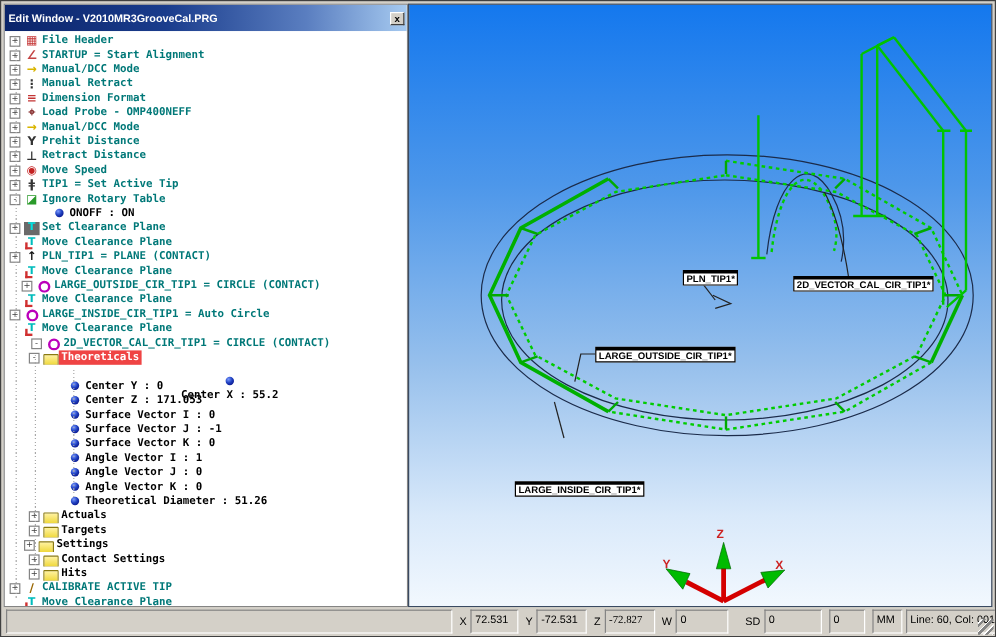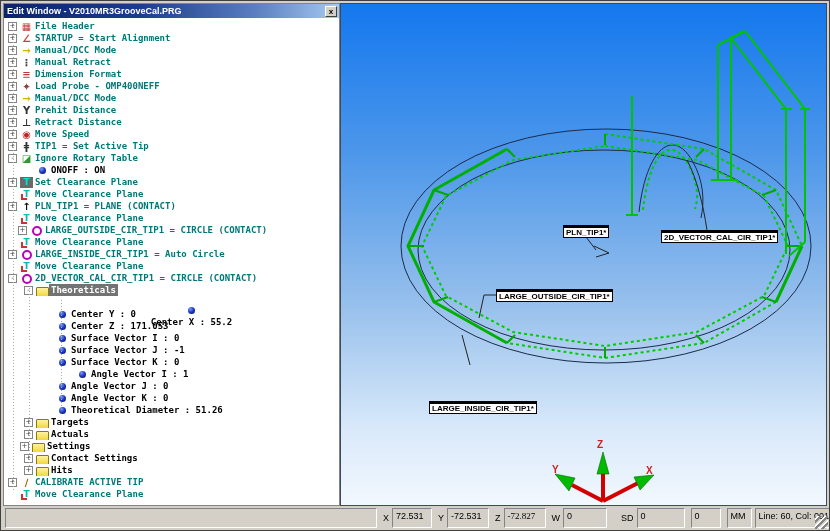--- a/index.html
+++ b/index.html
@@ -11,21 +11,21 @@
     font-family:"Liberation Sans",sans-serif;
     overflow:hidden;
   }
   
   #left-panel{
     position:absolute;left:2px;top:2px;width:337px;height:503px;
     background:#fff;border:1px solid #848484;
     display:flex;flex-direction:column;overflow:hidden;
   }
   #titlebar{
-    height:14px;flex:none;display:flex;align-items:center;
+    height:22px;flex:none;display:flex;align-items:center;
     background:linear-gradient(90deg,#0A246A 0%,#1A3C8C 40%,#5A7EC0 75%,#A6CAF0 100%);
     color:#fff;font:bold 9px "Liberation Sans",sans-serif;
     padding:0 2px 0 3px;position:relative;
   }
   #titlebar .title{flex:1;white-space:nowrap;overflow:hidden;}
   #close-btn{
     flex:none;width:12px;height:11px;background:#D4D0C8;
     border:1px solid;border-color:#fff #404040 #404040 #fff;
     font:bold 8px "Liberation Sans",sans-serif;color:#000;
     text-align:center;line-height:9px;cursor:default;
@@ -43,21 +43,21 @@
     border:1px solid #848484;background:#fff;
     font:7px "DejaVu Sans",sans-serif;color:#404040;
     text-align:center;line-height:7px;
   }
   .exp-spacer{flex:none;width:12px;height:9px;}
   .icon{flex:none;width:13px;height:11px;text-align:center;
     font:bold 10px "DejaVu Sans",sans-serif;line-height:11px;overflow:hidden;}
   .tlabel{padding:0 2px;line-height:12px;}
   .c-teal{color:#007878;}
   .c-black{color:#000;}
-  .tlabel.sel{background:#737373;color:#fff;}
+  .tlabel.sel{background:#ef4444;color:#fff;}
   
   .icon-bullet::before{content:"";display:inline-block;width:7px;height:7px;border-radius:50%;
     background:radial-gradient(circle at 35% 30%,#7A9AFF 0%,#1E3FBF 45%,#000070 100%);}
   .icon-folder::before{content:"";display:block;width:11px;height:8px;margin:2px auto 0 auto;
     background:linear-gradient(#FFF2A0,#EFD83B);border:1px solid #8A7A10;border-radius:1px;}
   .icon-circle-feature::before{content:"";display:inline-block;width:6px;height:6px;
     border:2px solid #BB00BB;border-radius:50%;margin-top:1px;}
   .icon-set-clearance-plane{background:#6A6A6A;font-size:9px;}
   .icon-move-clearance-plane{position:relative;font-size:9px;}
   .icon-move-clearance-plane::after{content:"";position:absolute;left:1px;bottom:0;
@@ -162,21 +162,21 @@
         <div class="tree-row" style="padding-left: 4px;">
           <span class="expander">+</span>
           <span class="icon icon-set-active-tip" style="color: rgb(51, 51, 51);">ǂ</span>
           <span class="tlabel c-teal">TIP1 = Set Active Tip</span>
         </div>
         <div class="tree-row" style="padding-left: 4px;">
           <span class="expander">-</span>
           <span class="icon icon-ignore-rotary-table" style="color: rgb(42, 154, 42);">◪</span>
           <span class="tlabel c-teal">Ignore Rotary Table</span>
         </div>
-        <div class="tree-row" style="padding-left: 20px;">
+        <div class="tree-row" style=" margin-left: 27px;">
           <span class="exp-spacer"></span>
           <span class="icon icon-bullet"></span>
           <span class="tlabel c-black">ONOFF : ON</span>
         </div>
         <div class="tree-row" style="padding-left: 4px;">
           <span class="expander">+</span>
           <span class="icon icon-set-clearance-plane" style="color: rgb(0, 224, 224);">T</span>
           <span class="tlabel c-teal">Set Clearance Plane</span>
         </div>
         <div class="tree-row" style="padding-left: 4px;">
@@ -207,21 +207,21 @@
         <div class="tree-row" style="padding-left: 4px;">
           <span class="expander">+</span>
           <span class="icon icon-circle-feature"></span>
           <span class="tlabel c-teal">LARGE_INSIDE_CIR_TIP1 = Auto Circle</span>
         </div>
         <div class="tree-row" style="padding-left: 4px;">
           <span class="exp-spacer"></span>
           <span class="icon icon-move-clearance-plane" style="color: rgb(0, 188, 188);">T</span>
           <span class="tlabel c-teal">Move Clearance Plane</span>
         </div>
-        <div class="tree-row" style="padding-left: 4px;">
+        <div class="tree-row" style="padding-left: 10px; margin-left: 12px;">
           <span class="expander">-</span>
           <span class="icon icon-circle-feature"></span>
           <span class="tlabel c-teal">2D_VECTOR_CAL_CIR_TIP1 = CIRCLE (CONTACT)</span>
         </div>
         <div class="tree-row" style="padding-left: 20px;">
           <span class="expander">-</span>
           <span class="icon icon-folder"></span>
           <span class="tlabel c-black sel">Theoreticals</span>
         </div>
         <div class="tree-row" style="padding-left: 40px; flex-direction: column;">
@@ -247,21 +247,21 @@
         <div class="tree-row" style="padding-left: 40px;">
           <span class="exp-spacer"></span>
           <span class="icon icon-bullet"></span>
           <span class="tlabel c-black">Surface Vector J : -1</span>
         </div>
         <div class="tree-row" style="padding-left: 40px;">
           <span class="exp-spacer"></span>
           <span class="icon icon-bullet"></span>
           <span class="tlabel c-black">Surface Vector K : 0</span>
         </div>
-        <div class="tree-row" style="padding-left: 60px;">
+        <div class="tree-row" style="padding-left: 40px;">
           <span class="exp-spacer"></span>
           <span class="icon icon-bullet"></span>
           <span class="tlabel c-black">Angle Vector I : 1</span>
         </div>
         <div class="tree-row" style="padding-left: 40px;">
           <span class="exp-spacer"></span>
           <span class="icon icon-bullet"></span>
           <span class="tlabel c-black">Angle Vector J : 0</span>
         </div>
         <div class="tree-row" style="padding-left: 40px;">
@@ -270,26 +270,26 @@
           <span class="tlabel c-black">Angle Vector K : 0</span>
         </div>
         <div class="tree-row" style="padding-left: 40px;">
           <span class="exp-spacer"></span>
           <span class="icon icon-bullet"></span>
           <span class="tlabel c-black">Theoretical Diameter : 51.26</span>
         </div>
         <div class="tree-row" style="padding-left: 20px;">
           <span class="expander">+</span>
           <span class="icon icon-folder"></span>
+          <span class="tlabel c-black">Actuals</span>
+        </div>
+        <div class="tree-row" style="padding-left: 20px;">
+          <span class="expander">+</span>
+          <span class="icon icon-folder"></span>
           <span class="tlabel c-black">Targets</span>
-        </div>
-        <div class="tree-row" style="padding-left: 20px;">
-          <span class="expander">+</span>
-          <span class="icon icon-folder"></span>
-          <span class="tlabel c-black">Actuals</span>
         </div>
         <div class="tree-row" style="padding-left: 16px;">
           <span class="expander">+</span>
           <span class="icon icon-folder"></span>
           <span class="tlabel c-black">Settings</span>
         </div>
         <div class="tree-row" style="padding-left: 20px;">
           <span class="expander">+</span>
           <span class="icon icon-folder"></span>
           <span class="tlabel c-black">Contact Settings</span>
@@ -385,21 +385,21 @@
           <polygon points="214,470 234,474 228,487"></polygon>
         </g>
         <g fill="#CC2222" font-family="Liberation Sans, sans-serif" font-size="10" font-weight="bold">
           <text x="256" y="444">Z</text>
           <text x="305" y="470">X</text>
           <text x="211" y="469">Y</text>
         </g>
       </g>
     </svg>
 
-    <div class="feat-label" style="left:222px;top:221px;">PLN_TIP1*</div>
+    <div class="feat-label" style="left:228px;top:221px;">PLN_TIP1*</div>
     <div class="feat-label" style="left:320px;top:226px;">2D_VECTOR_CAL_CIR_TIP1*</div>
     <div class="feat-label" style="left:155px;top:285px;">LARGE_OUTSIDE_CIR_TIP1*</div>
     <div class="feat-label" style="left:88px;top:361px;margin-top:36px;">LARGE_INSIDE_CIR_TIP1*</div>
   </div>
 
   <div id="statusbar">
     <span class="sb-field" id="sb-blank"></span>
     <span class="sb-label">X</span>
     <span class="sb-field" style="width:40px;">72.531</span>
     <span class="sb-label">Y</span>

